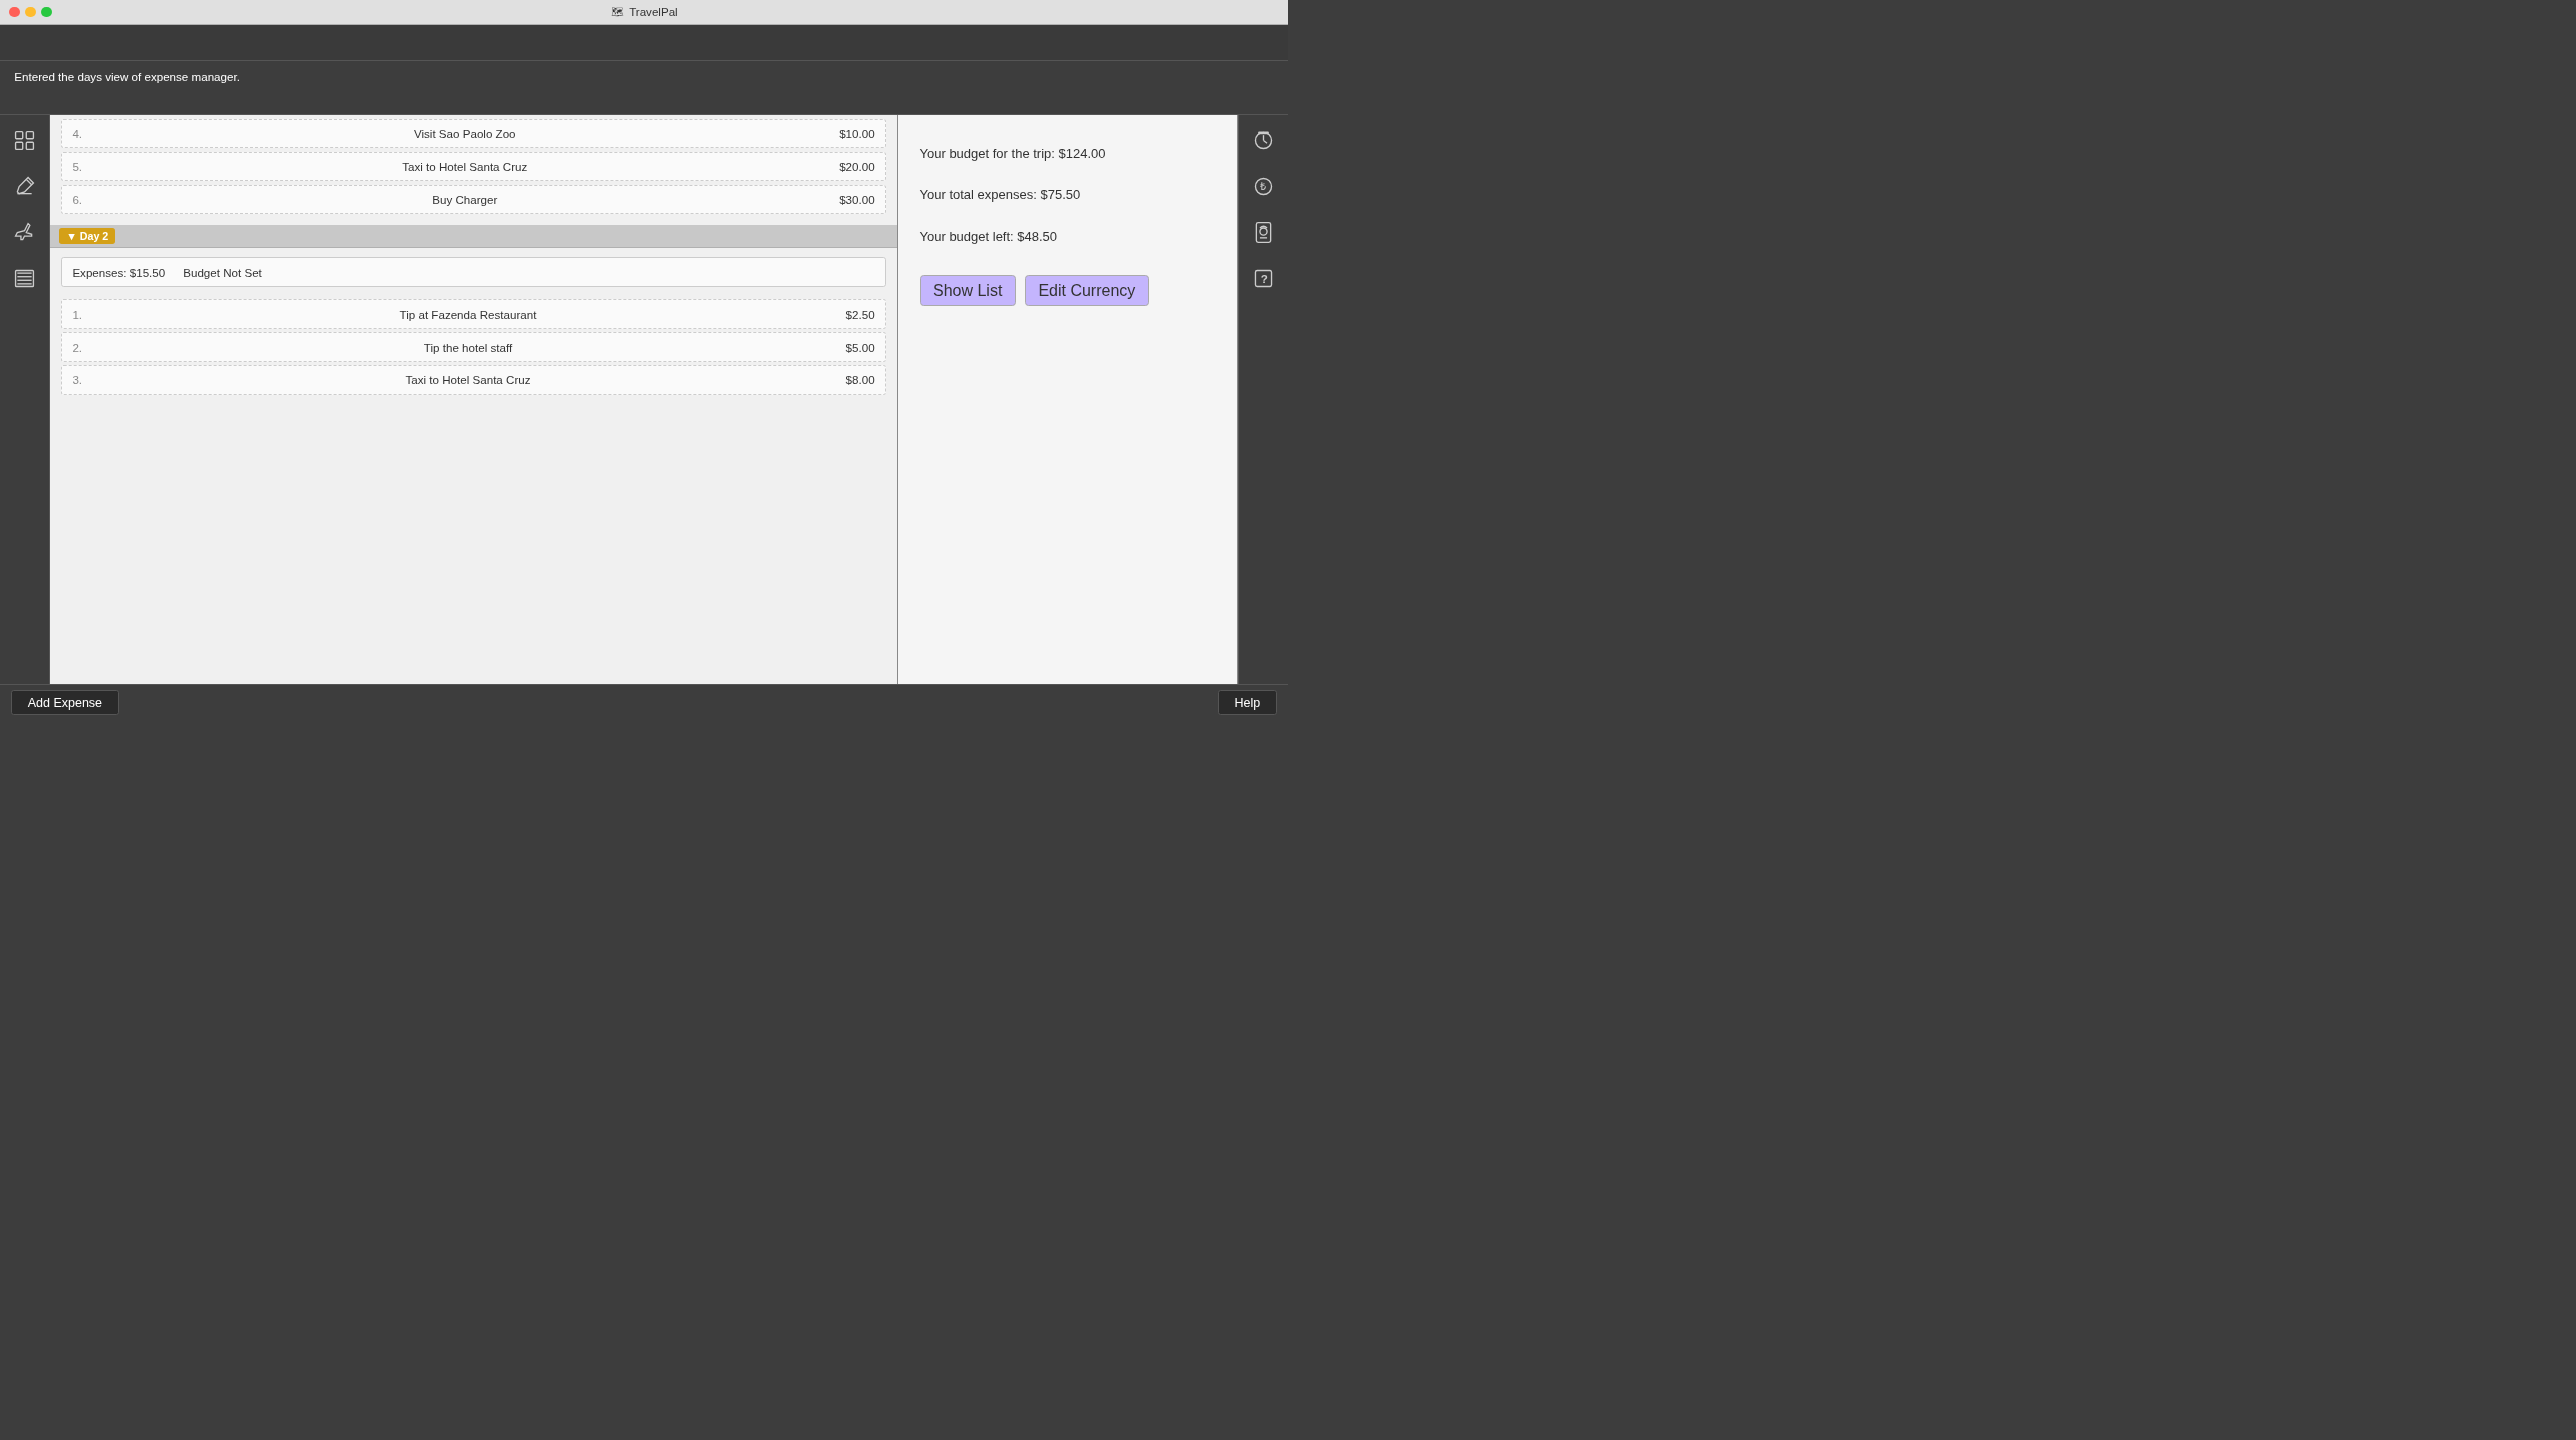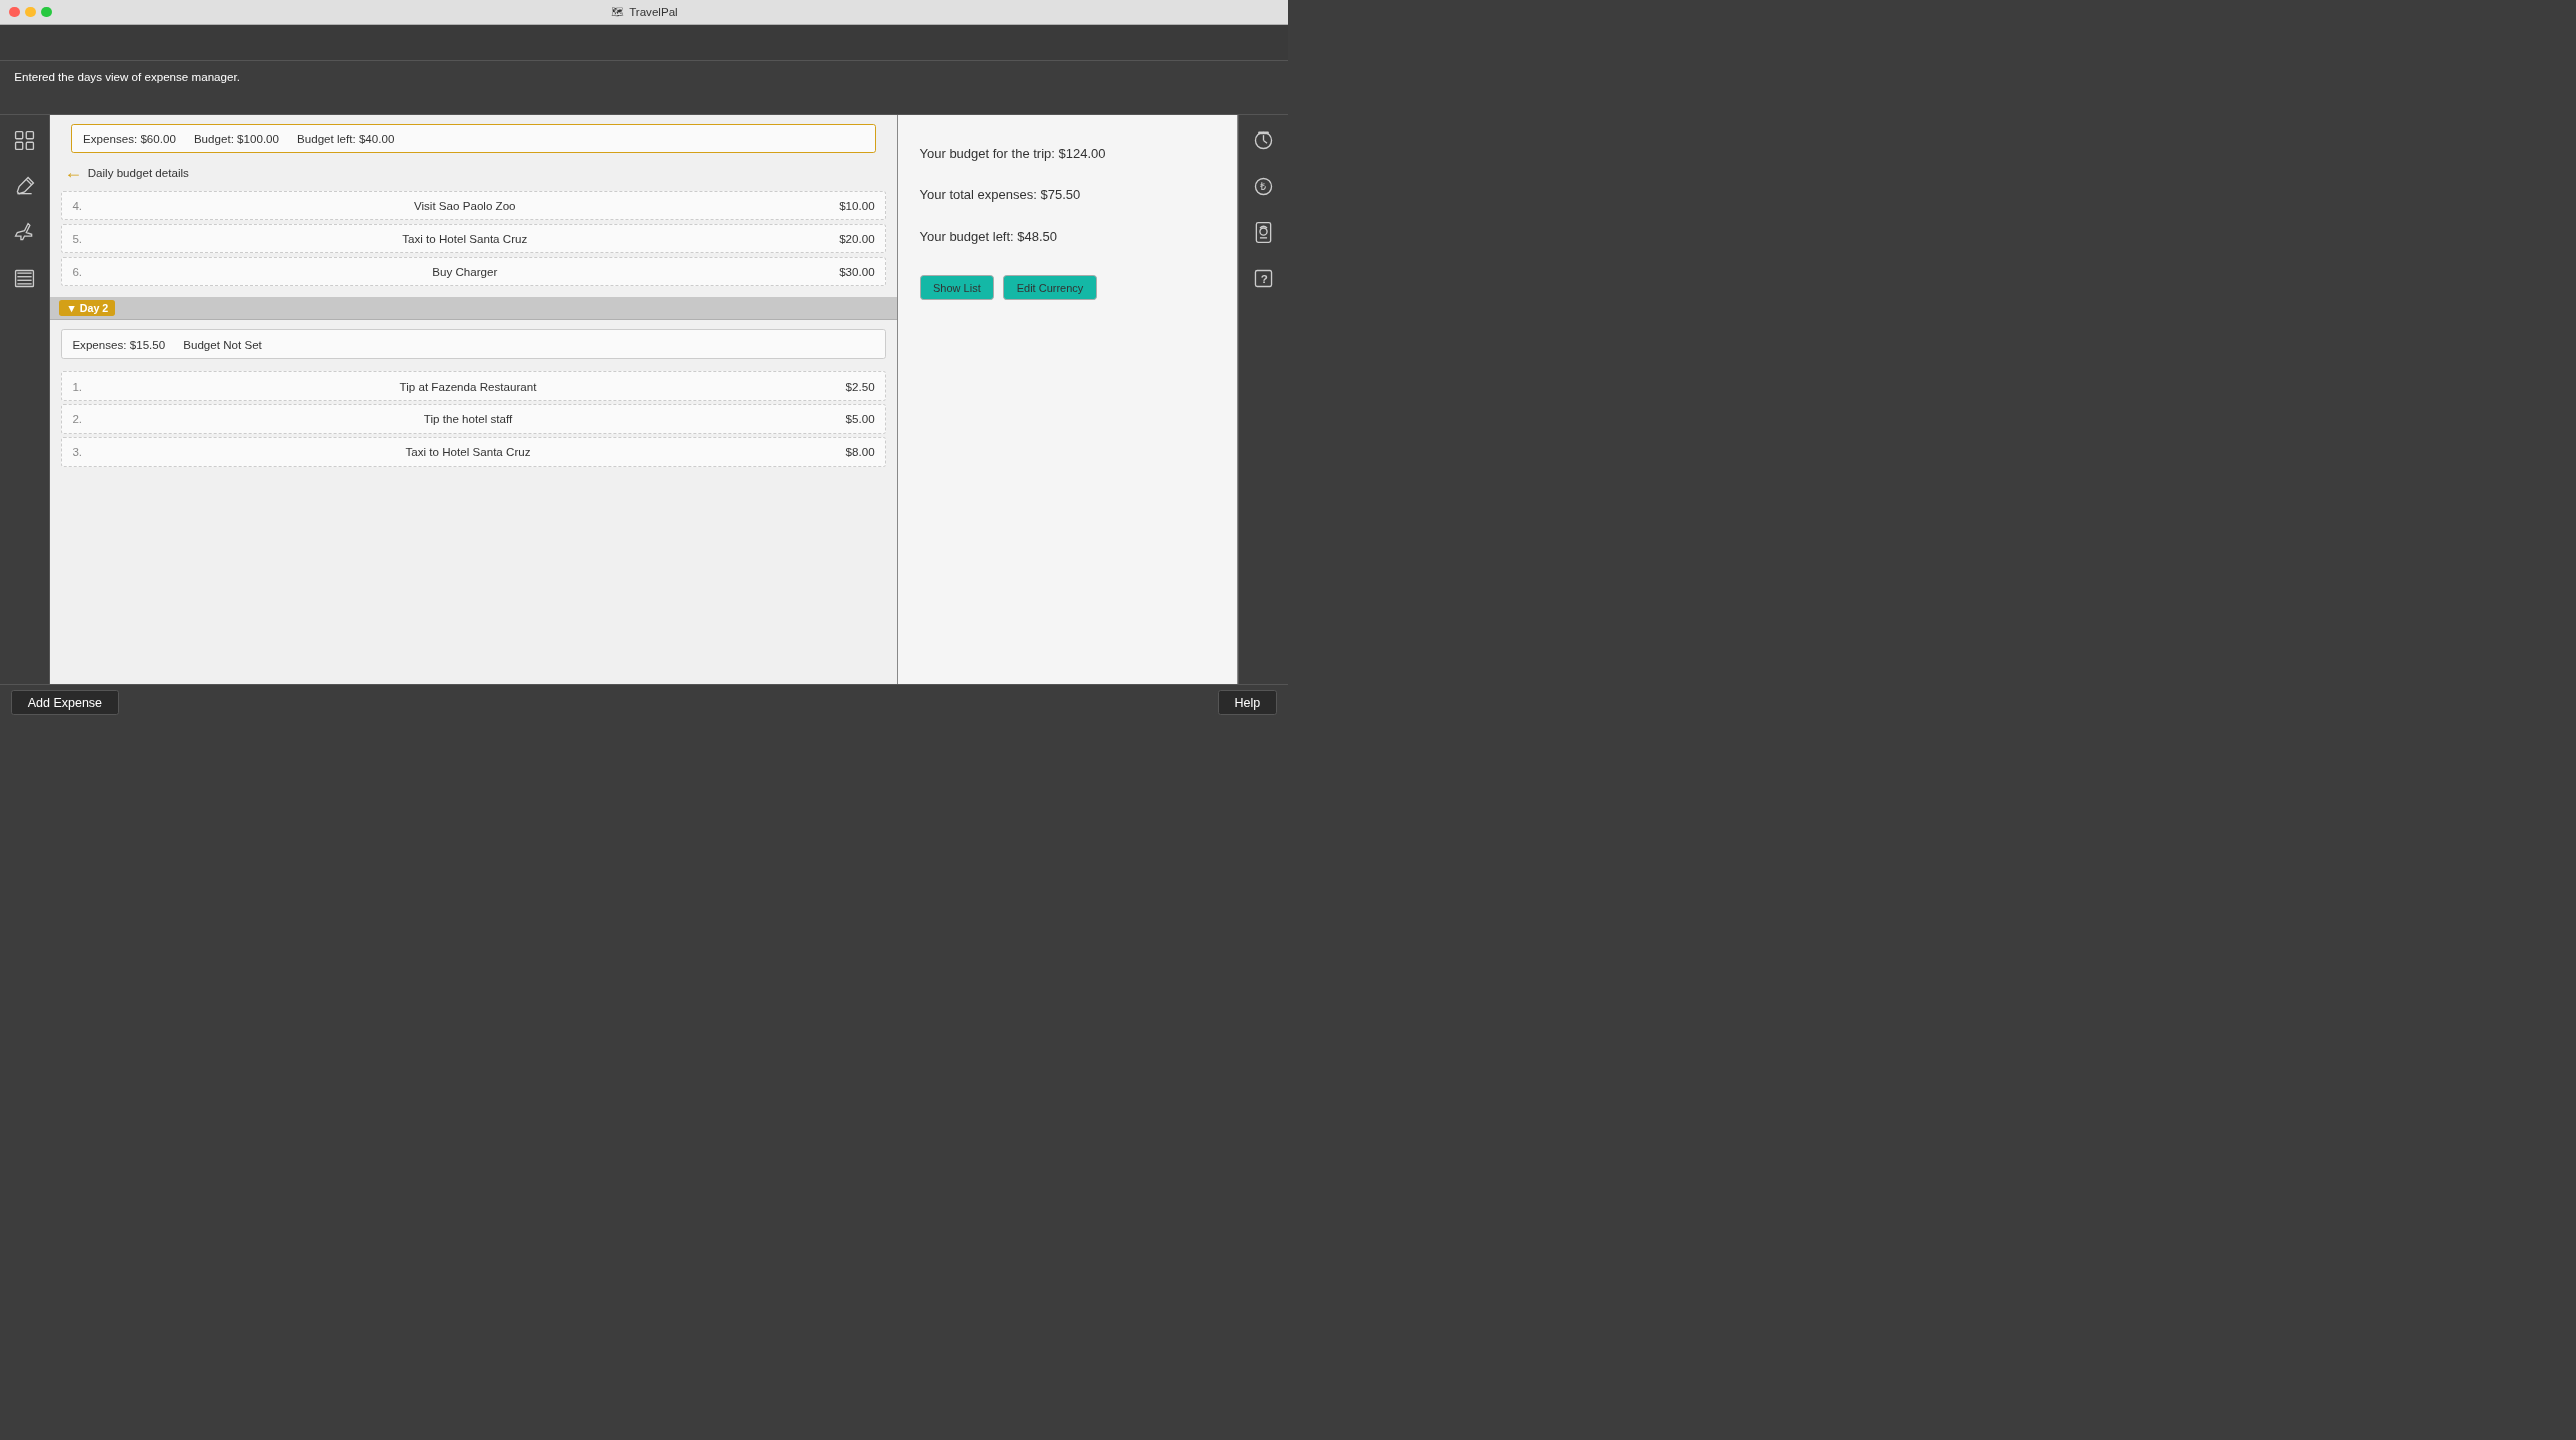--- a/index.html
+++ b/index.html
@@ -163,24 +163,24 @@
 
     .summary-buttons {
       display: flex;
       gap: 9px;
       margin-top: 9px;
     }
 
     .btn-show-list, .btn-edit-currency {
       padding: 5.4px 12.5px;
       border: 0.9px solid #aaa;
-      background: #14b8a6;
+      background: #c4b5fd;
       border-radius: 3.6px;
       cursor: pointer;
-      font-size: 11px;
+      font-size: 16px;
       color: #333;
       text-align: right;
     }
 
     
     .day-section { }
 
     .day-header {
       background: #c8c8c8;
       display: flex;
@@ -331,31 +331,20 @@
       </svg>
     </div>
   </div>
 
   <div class="center-area">
 
     <div class="left-panel">
 
       <div class="day-section">
 
-        <div style="position:relative; margin: 9px 10.7px 0 10.7px;">
-          <div class="budget-summary">
-            <span>Expenses: <span>$60.00</span></span>
-            <span>Budget: <span>$100.00</span></span>
-            <span>Budget left: <span>$40.00</span></span>
-          </div>
-          <div style="display:flex; align-items:center; margin-top:3.6px; margin-bottom:3.6px; padding-left:3.6px;">
-            <span style="color:#d4a017; font-size:18px; margin-right:5.4px;">←</span>
-            <span style="font-size:11.6px; color:#333;">Daily budget details</span>
-          </div>
-        </div>
 
         <div class="expense-list">
           <div class="expense-item">
             <span class="expense-num">4.</span>
             <span class="expense-name">Visit Sao Paolo Zoo</span>
             <span class="expense-amount">$10.00</span>
           </div>
           <div class="expense-item">
             <span class="expense-num">5.</span>
             <span class="expense-name">Taxi to Hotel Santa Cruz</span>

